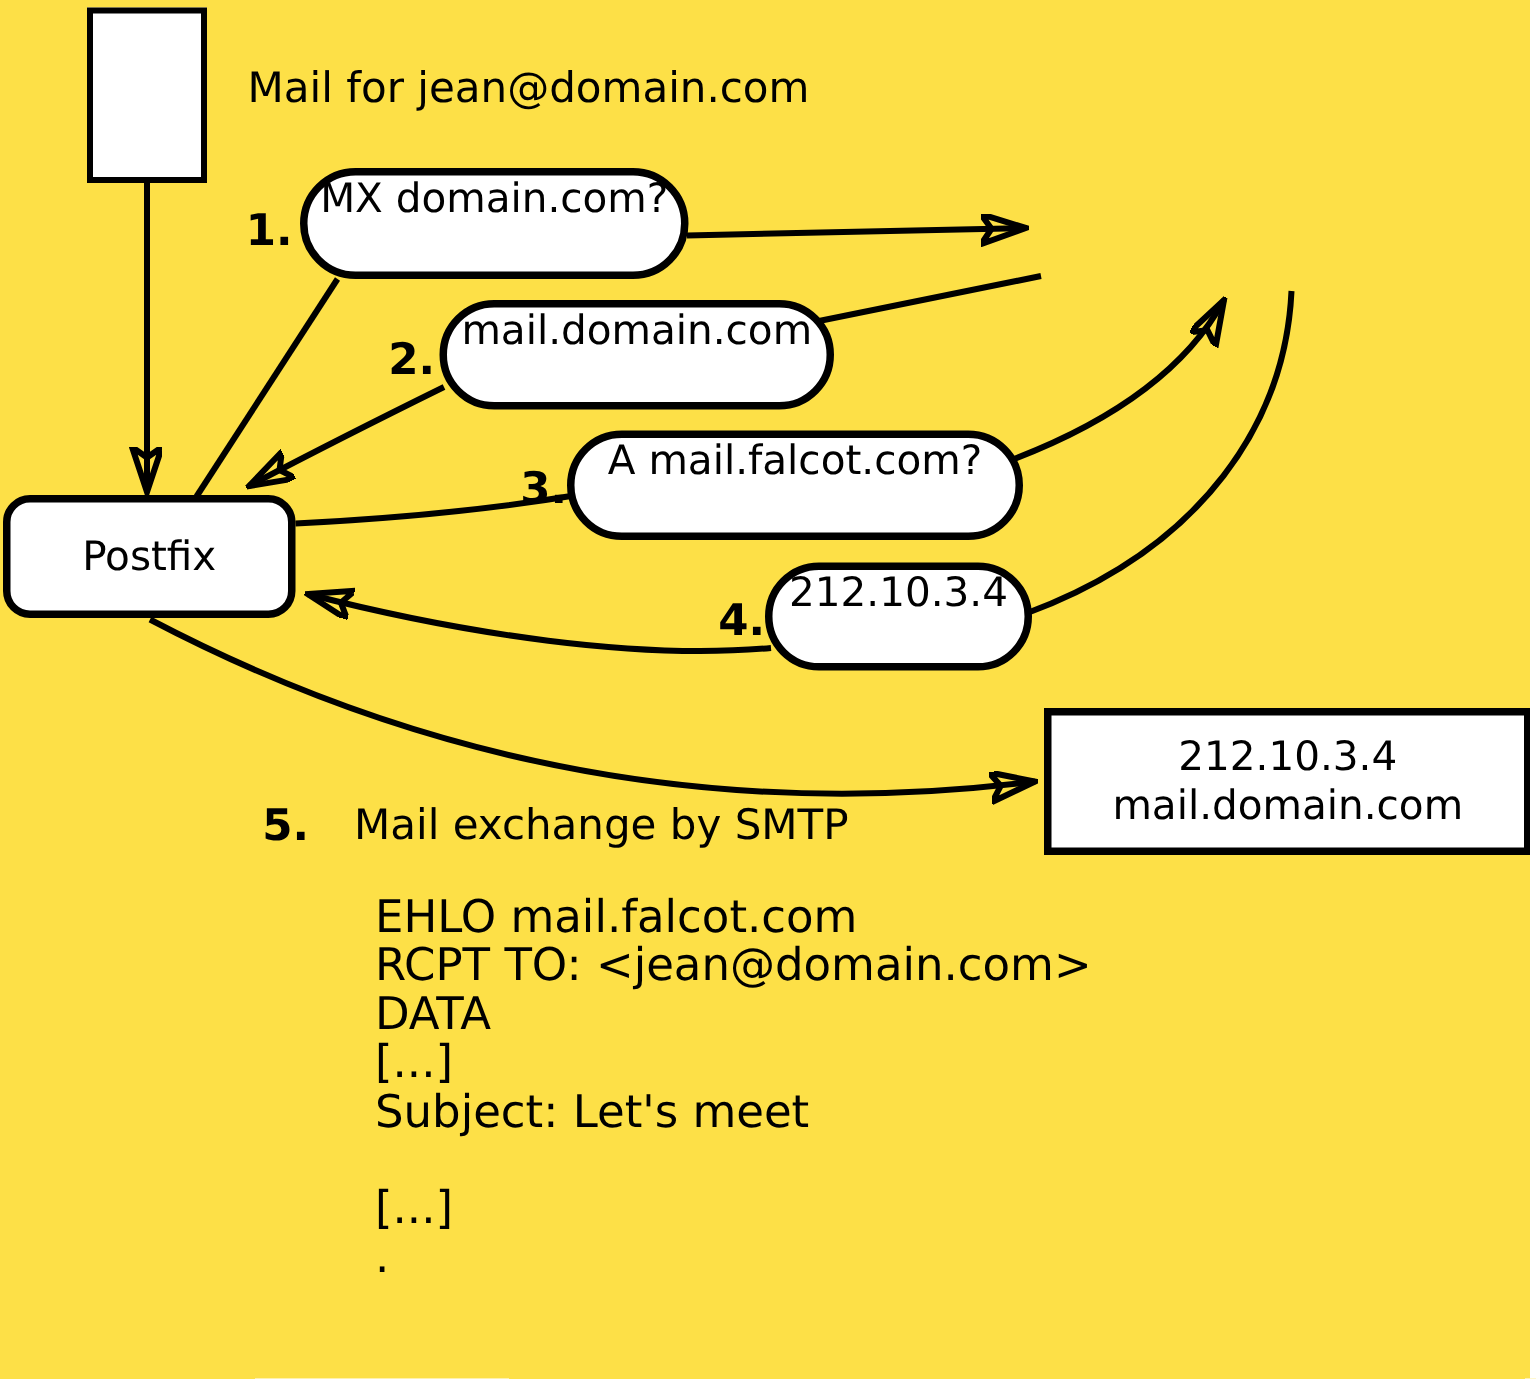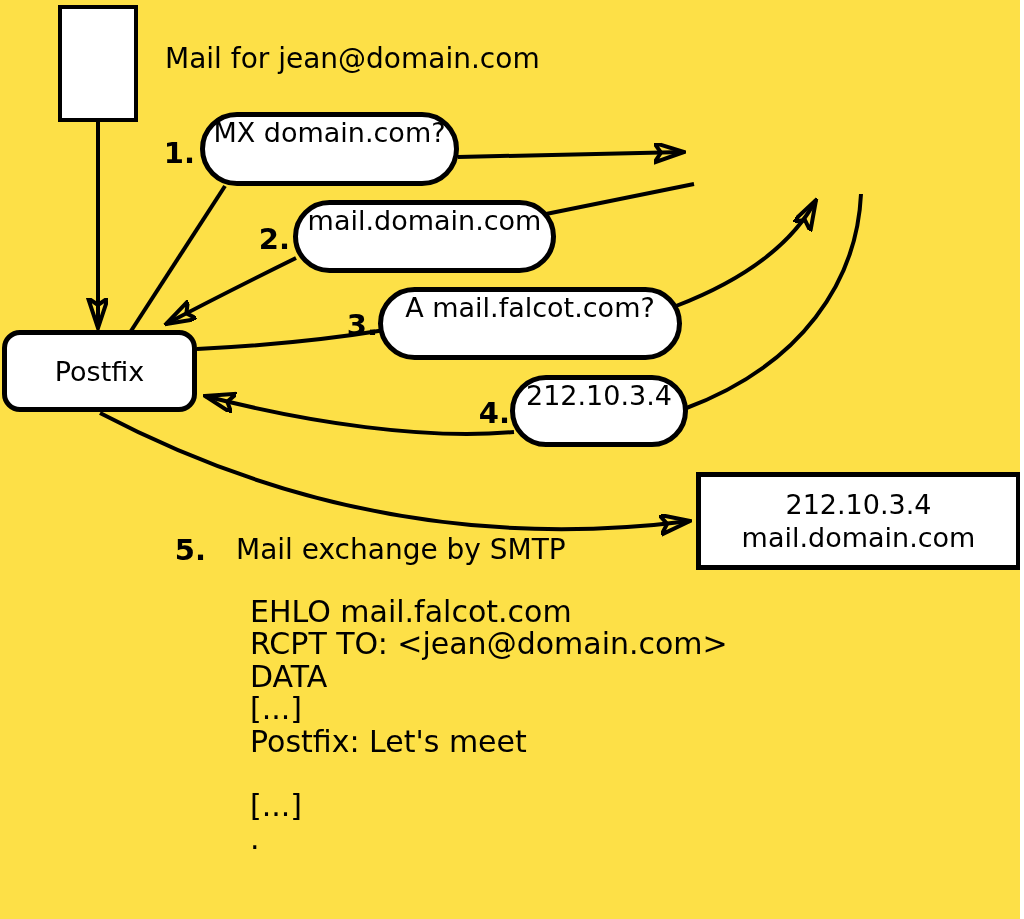--- a/index.html
+++ b/index.html
@@ -150,19 +150,19 @@
     <span>mail.domain.com</span>
   </div>
 
   <div class="free-label" style="left:236px; top:533px;">Mail exchange by SMTP</div>
 
   <div id="smtp-transcript">
     <div class="smtp-line">EHLO mail.falcot.com</div>
     <div class="smtp-line">RCPT TO: &lt;jean@domain.com&gt;</div>
     <div class="smtp-line">DATA</div>
     <div class="smtp-line">[...]</div>
-    <div class="smtp-line">Postfix: Let's meet</div>
+    <div class="smtp-line">Subject: Let's meet</div>
     <div class="smtp-line"></div>
     <div class="smtp-line">[...]</div>
     <div class="smtp-line">.</div>
   </div>
 
 </div>
 
 </body></html>

